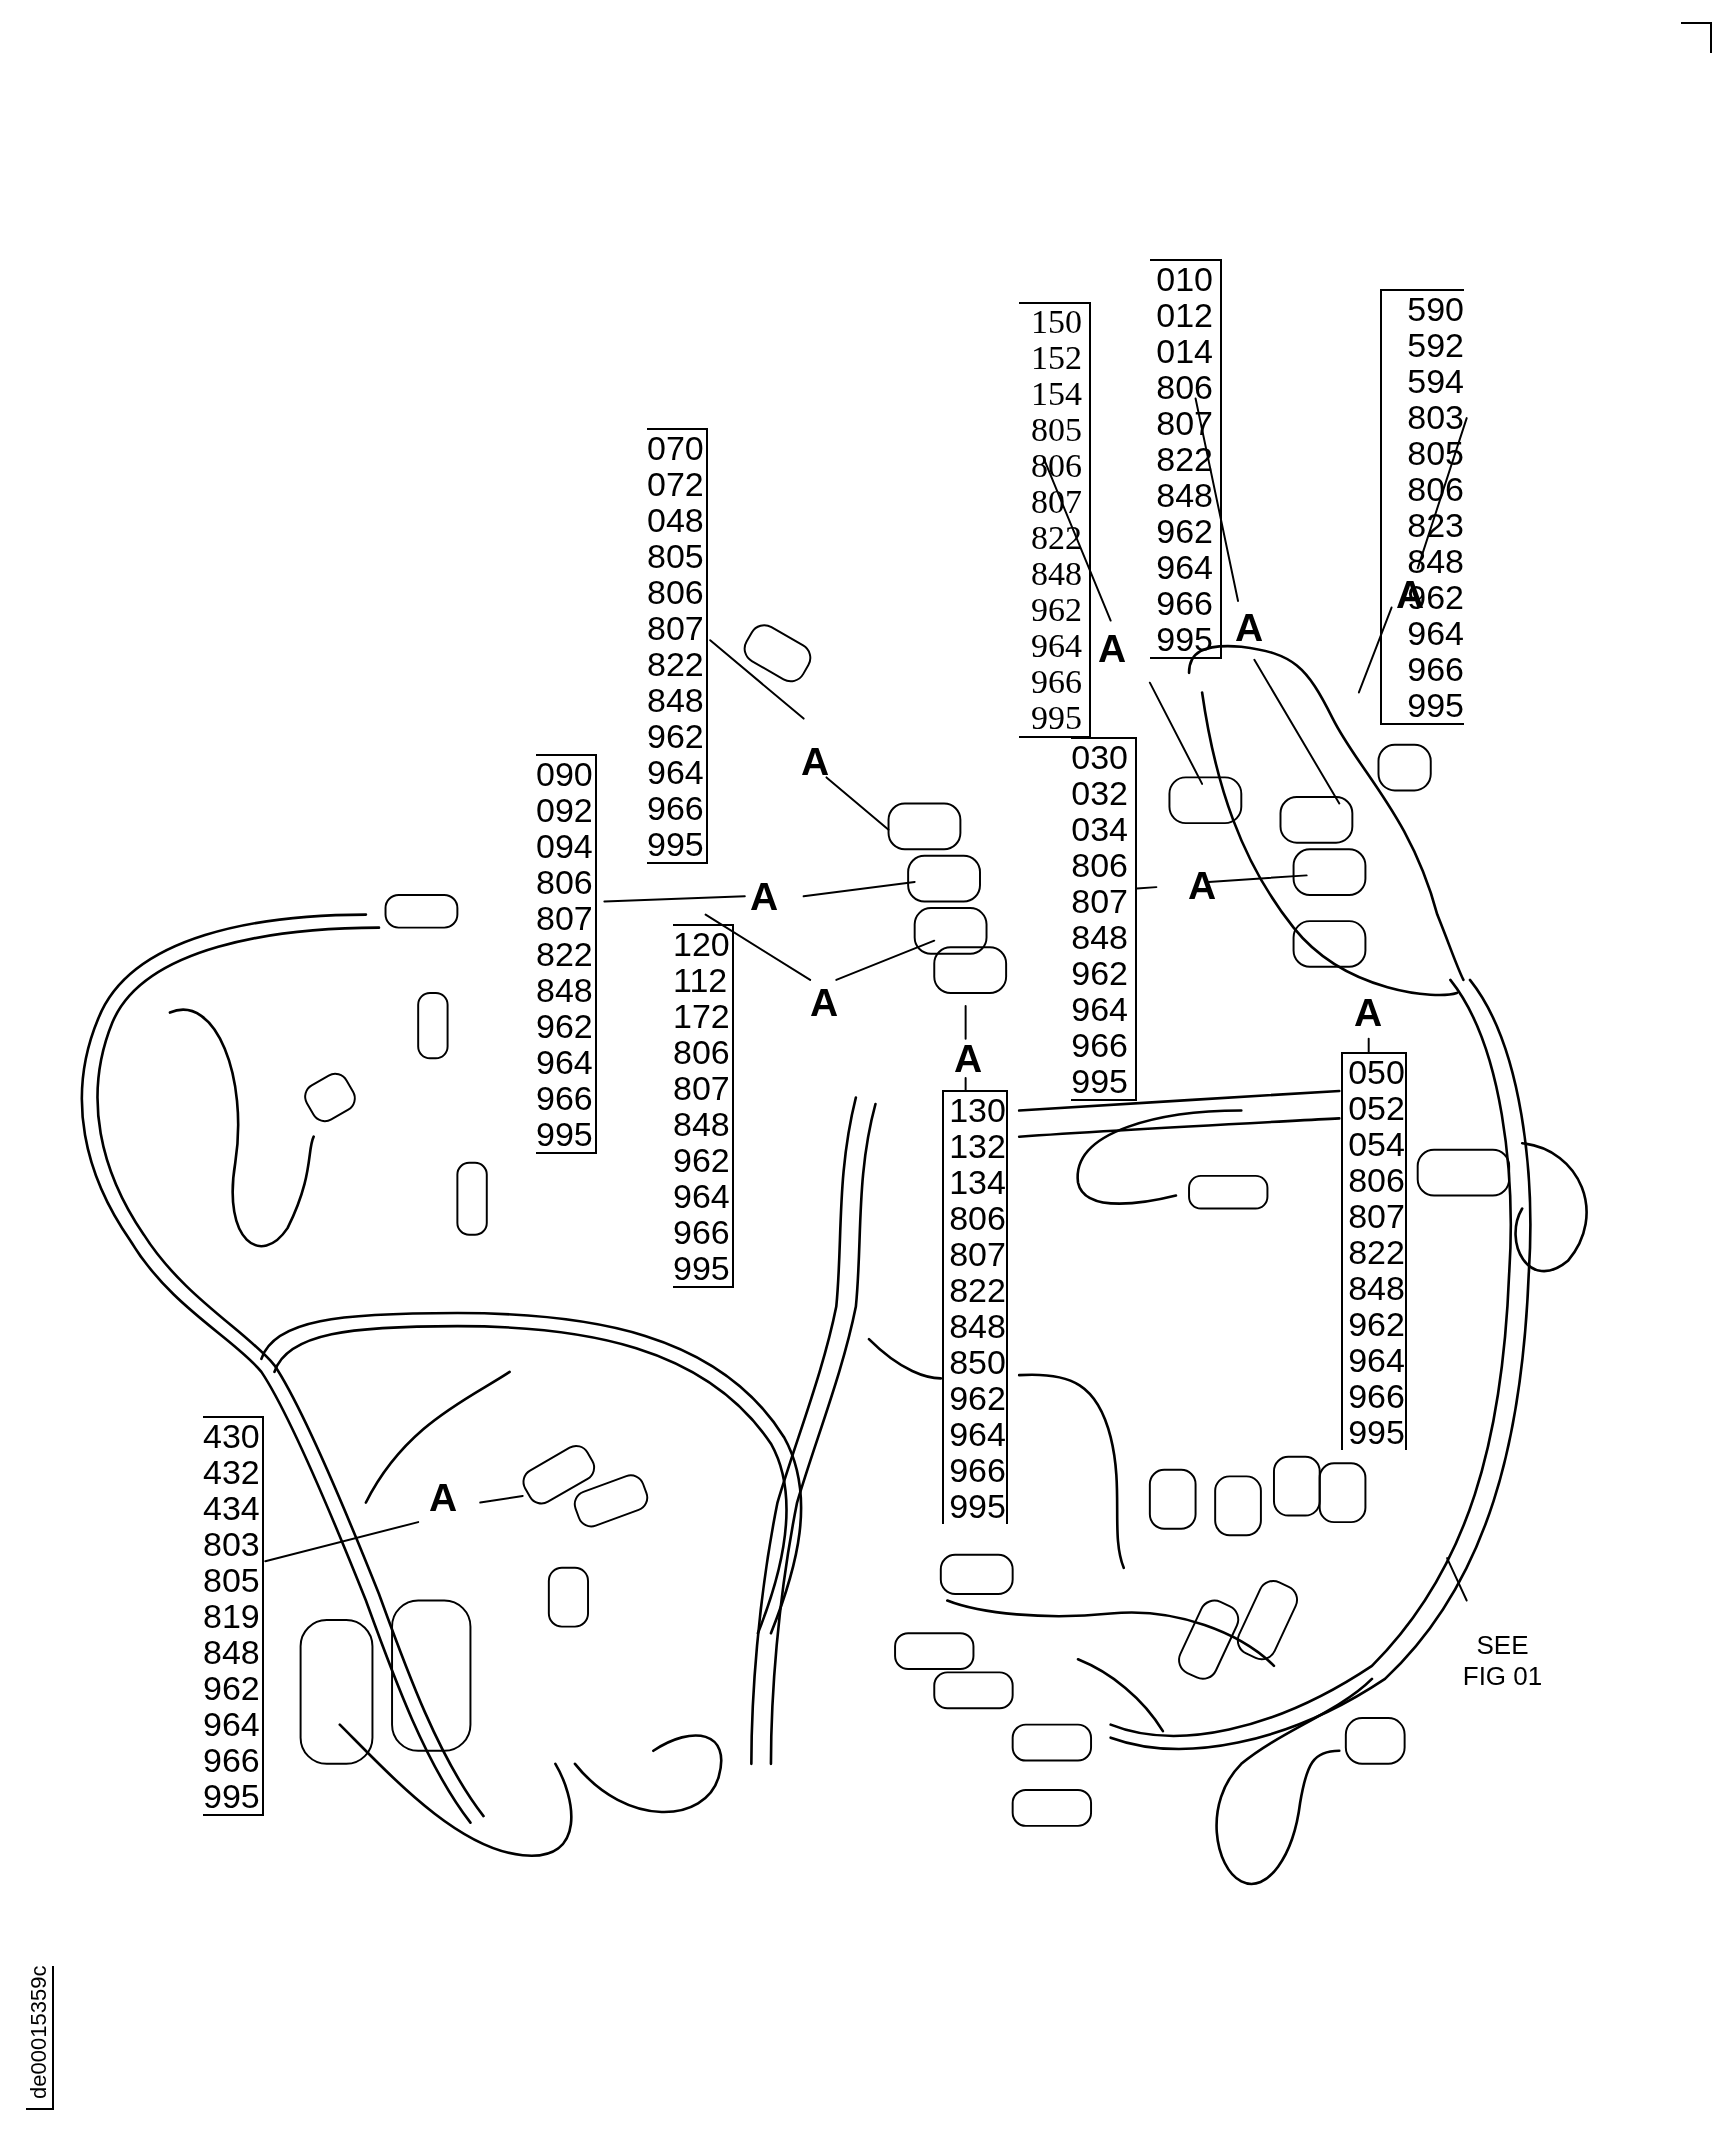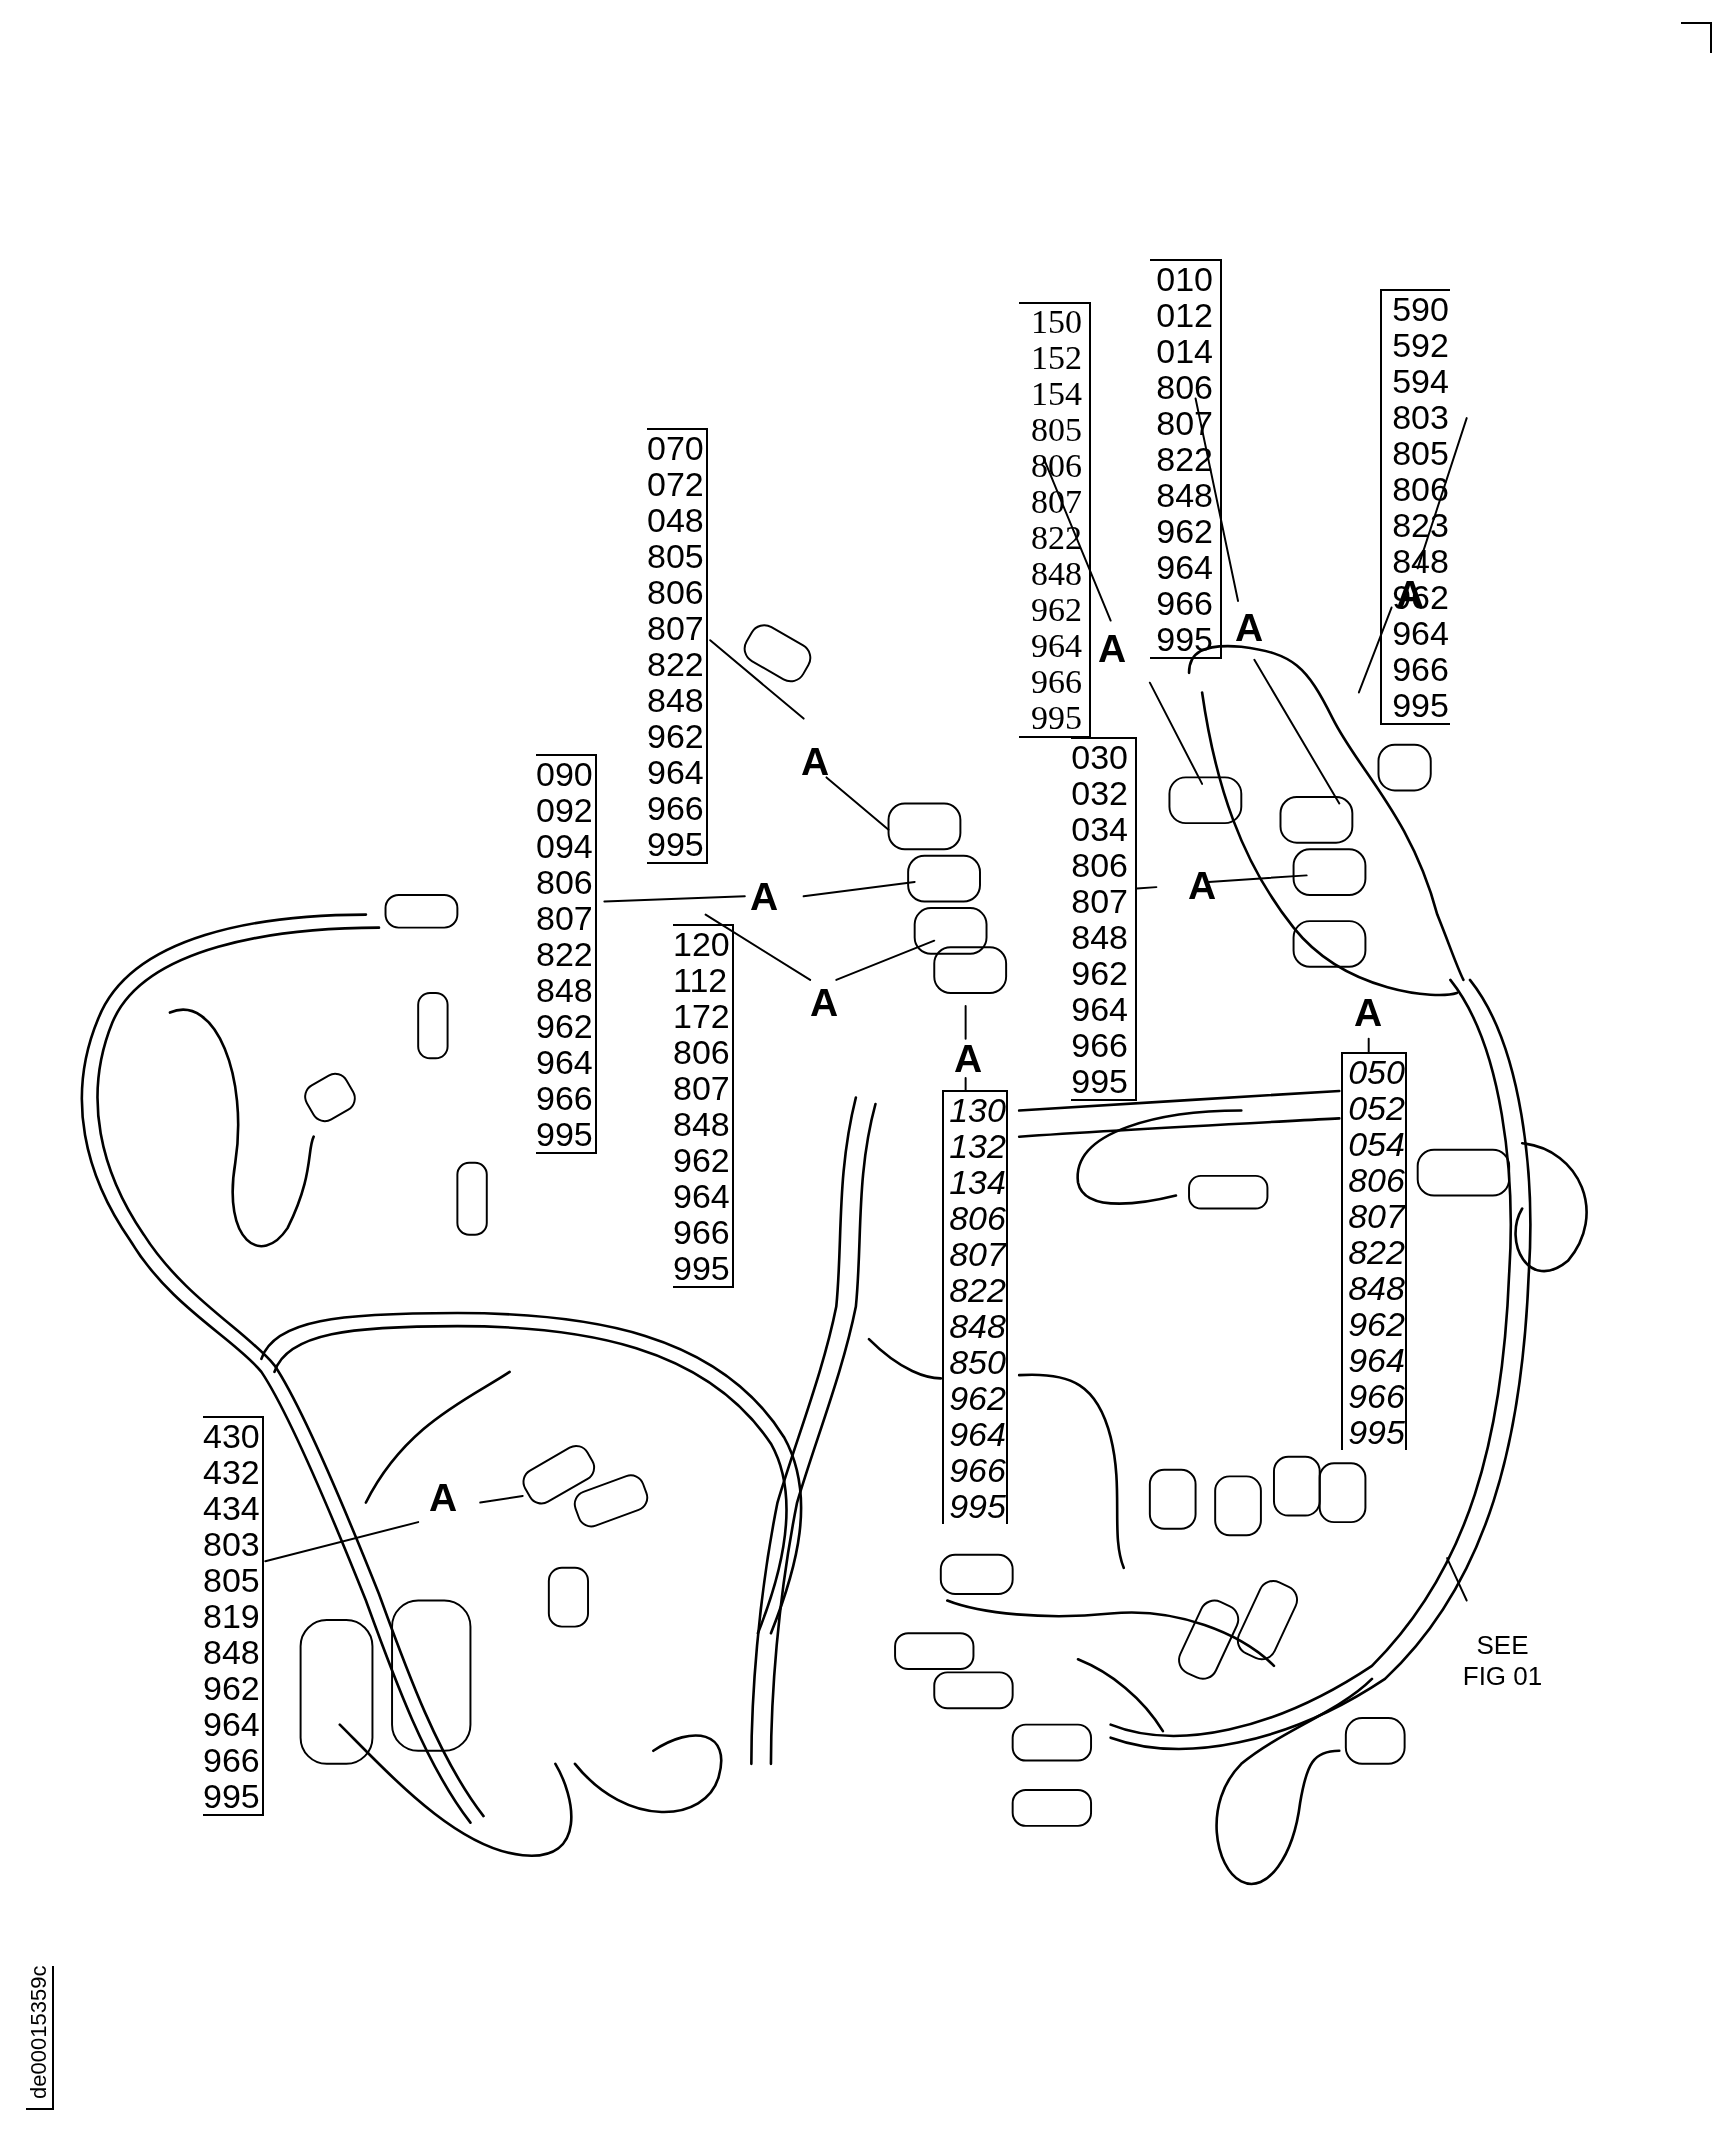--- a/index.html
+++ b/index.html
@@ -1,22 +1,22 @@
 <!DOCTYPE html>
 <html style="font-size:10.5px"><head>
 <meta charset="utf-8">
 <style>
   html,body{margin:0;padding:0;background:#fff;}
   body{width:1732px;height:2129px;position:relative;overflow:hidden;font-family:"Liberation Sans",sans-serif;color:#000;}
   svg.art{position:absolute;left:0;top:0;}
   .list{position:absolute;font-size:34px;line-height:36px;text-align:right;}
   .list div{height:36px;}
   .br-r{border-right:2px solid #000;border-top:2px solid #000;border-bottom:2px solid #000;padding-right:6.5px;}
-  .br-l{border-left:2px solid #000;border-top:2px solid #000;border-bottom:2px solid #000;padding-left:9px;text-align:center;}
-  .br-top{border-top:2px solid #000;border-left:2px solid #000;border-right:2px solid #000;border-bottom:none;padding:0 5.2px;text-align:left;font-style:italic;}
+  .br-l{border-left:2px solid #000;border-top:2px solid #000;border-bottom:2px solid #000;padding-left:23px;text-align:right;}
+  .br-top{border-top:2px solid #000;border-left:2px solid #000;border-right:2px solid #000;border-bottom:none;padding:0 5.2px;text-align:left;}
   .callA{position:absolute;font-weight:bold;font-size:39px;line-height:39px;}
   .note{position:absolute;font-size:26px;line-height:31px;text-align:center;}
   .docid{position:absolute;left:26px;top:2110px;transform-origin:0 0;transform:rotate(-90deg);font-size:22px;white-space:nowrap;padding-left:9.1px;border-left:2px solid #000;border-bottom:2px solid #000;}
   .corner{position:absolute;right:19.6px;top:22px;width:29px;height:29px;border-top:2px solid #000;border-right:2px solid #000;}
 </style>
 </head>
 <body>
 
 <div class="corner"></div>
 

